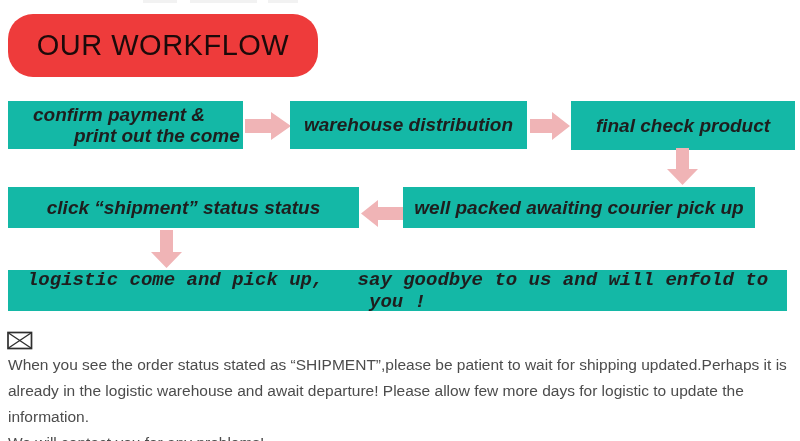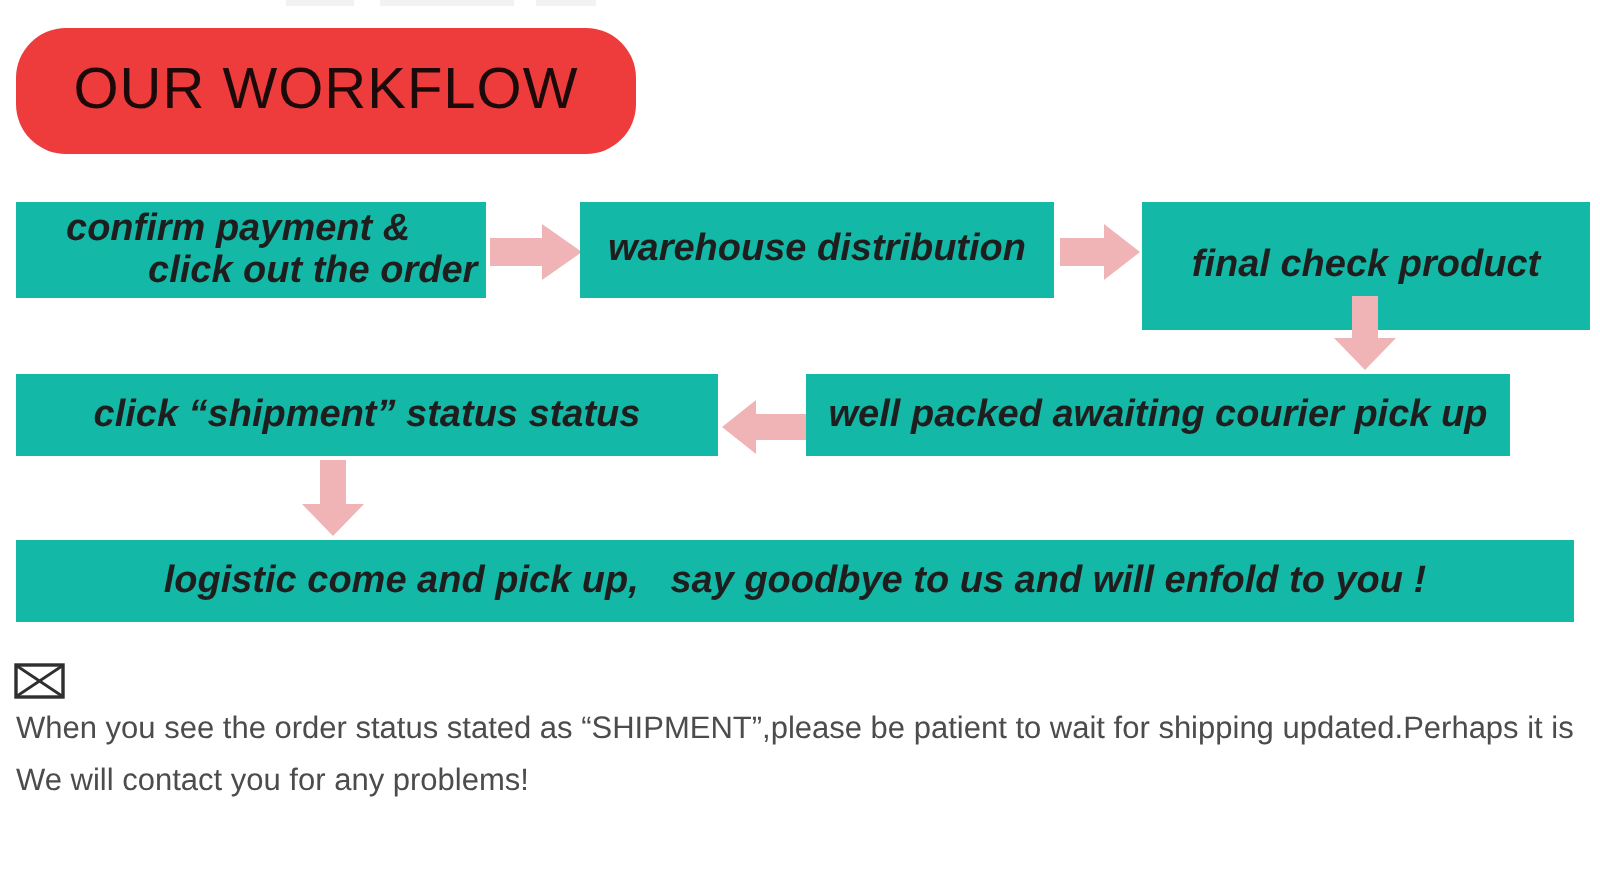--- a/index.html
+++ b/index.html
@@ -18,21 +18,21 @@
     position:absolute; background:#14b8a6; color:#1e1e1e;
     font-style:italic; font-weight:700; font-size:19px;
     display:flex; align-items:center; justify-content:center;
     text-align:center;
   }
   .box-confirm { left:8px; top:101px; width:235px; height:48px;
     display:block; box-sizing:border-box; padding-top:3px; text-align:left; }
   .box-confirm .l1 { padding-left:25px; line-height:21px; }
   .box-confirm .l2 { padding-left:66px; line-height:21px; }
   .box-warehouse { left:290px; top:101px; width:237px; height:48px; }
-  .box-finalcheck { left:571px; top:101px; width:224px; height:64px;text-align:right; }
+  .box-finalcheck { left:571px; top:101px; width:224px; height:49px;text-align:right; }
   .box-wellpacked { left:403px; top:187px; width:352px; height:41px; }
   .box-shipment  { left:8px;   top:187px; width:351px; height:41px; }
   .box-logistic  { left:8px;   top:270px; width:779px; height:41px; white-space:pre-wrap; }
   .arrow { position:absolute; }
   .arrow svg { display:block; }
   .envelope { position:absolute; left:7px; top:331px; }
   .note {
     position:absolute; left:8px; top:352px; width:790px;
     font-size:15.5px; line-height:26px; color:#4c4c4c;
   }
@@ -45,21 +45,21 @@
   <div class="artifact" style="left:143px; width:34px;"></div>
   <div class="artifact" style="left:190px; width:67px;"></div>
   <div class="artifact" style="left:268px; width:30px;"></div>
 
   <div class="banner">
     <span>OUR WORKFLOW</span>
   </div>
 
   <div class="box box-confirm">
     <div class="l1">confirm payment &amp;</div>
-    <div class="l2">click out the order</div>
+    <div class="l2">print out the come</div>
   </div>
 
   <div class="arrow" style="left:245px; top:112px;">
     <svg width="46" height="28" viewBox="0 0 46 28">
       <polygon points="0,7 26,7 26,0 46,14 26,28 26,21 0,21" fill="#f0b4b6"></polygon>
     </svg>
   </div>
 
   <div class="box box-warehouse">
     <span>warehouse distribution</span>
@@ -95,29 +95,30 @@
     <span>well packed awaiting courier pick up</span>
   </div>
 
   <div class="arrow" style="left:151px; top:230px;">
     <svg width="31" height="38" viewBox="0 0 31 38">
       <polygon points="9,0 22,0 22,22 31,22 15.5,38 0,22 9,22" fill="#f0b4b6"></polygon>
     </svg>
   </div>
 
   <div class="box box-logistic">
-    <span style="white-space:pre-wrap;">logistic come and pick up,   say goodbye to us and will enfold to you !</span>
+    <span style="white-space:pre-wrap;font-family:Liberation Mono, monospace;">logistic come and pick up,   say goodbye to us and will enfold to you !</span>
   </div>
 
   <div class="envelope">
     <svg width="26" height="19" viewBox="0 0 26 19">
       <rect x="1" y="1.5" width="23.5" height="16" fill="none" stroke="#2f2f2f" stroke-width="1.7"></rect>
       <line x1="1.5" y1="2" x2="24" y2="17" stroke="#2f2f2f" stroke-width="1.4"></line>
       <line x1="24" y1="2" x2="1.5" y2="17" stroke="#2f2f2f" stroke-width="1.4"></line>
     </svg>
   </div>
 
   <div class="note">
     <div>When you see the order status stated as “SHIPMENT”,please be patient to wait for shipping updated.Perhaps it is</div>
+    <div>already in the logistic warehouse and await departure! Please allow few more days for logistic to update the information.</div>
     <div>We will contact you for any problems!</div>
   </div>
 
 </div>
 
 </body></html>

